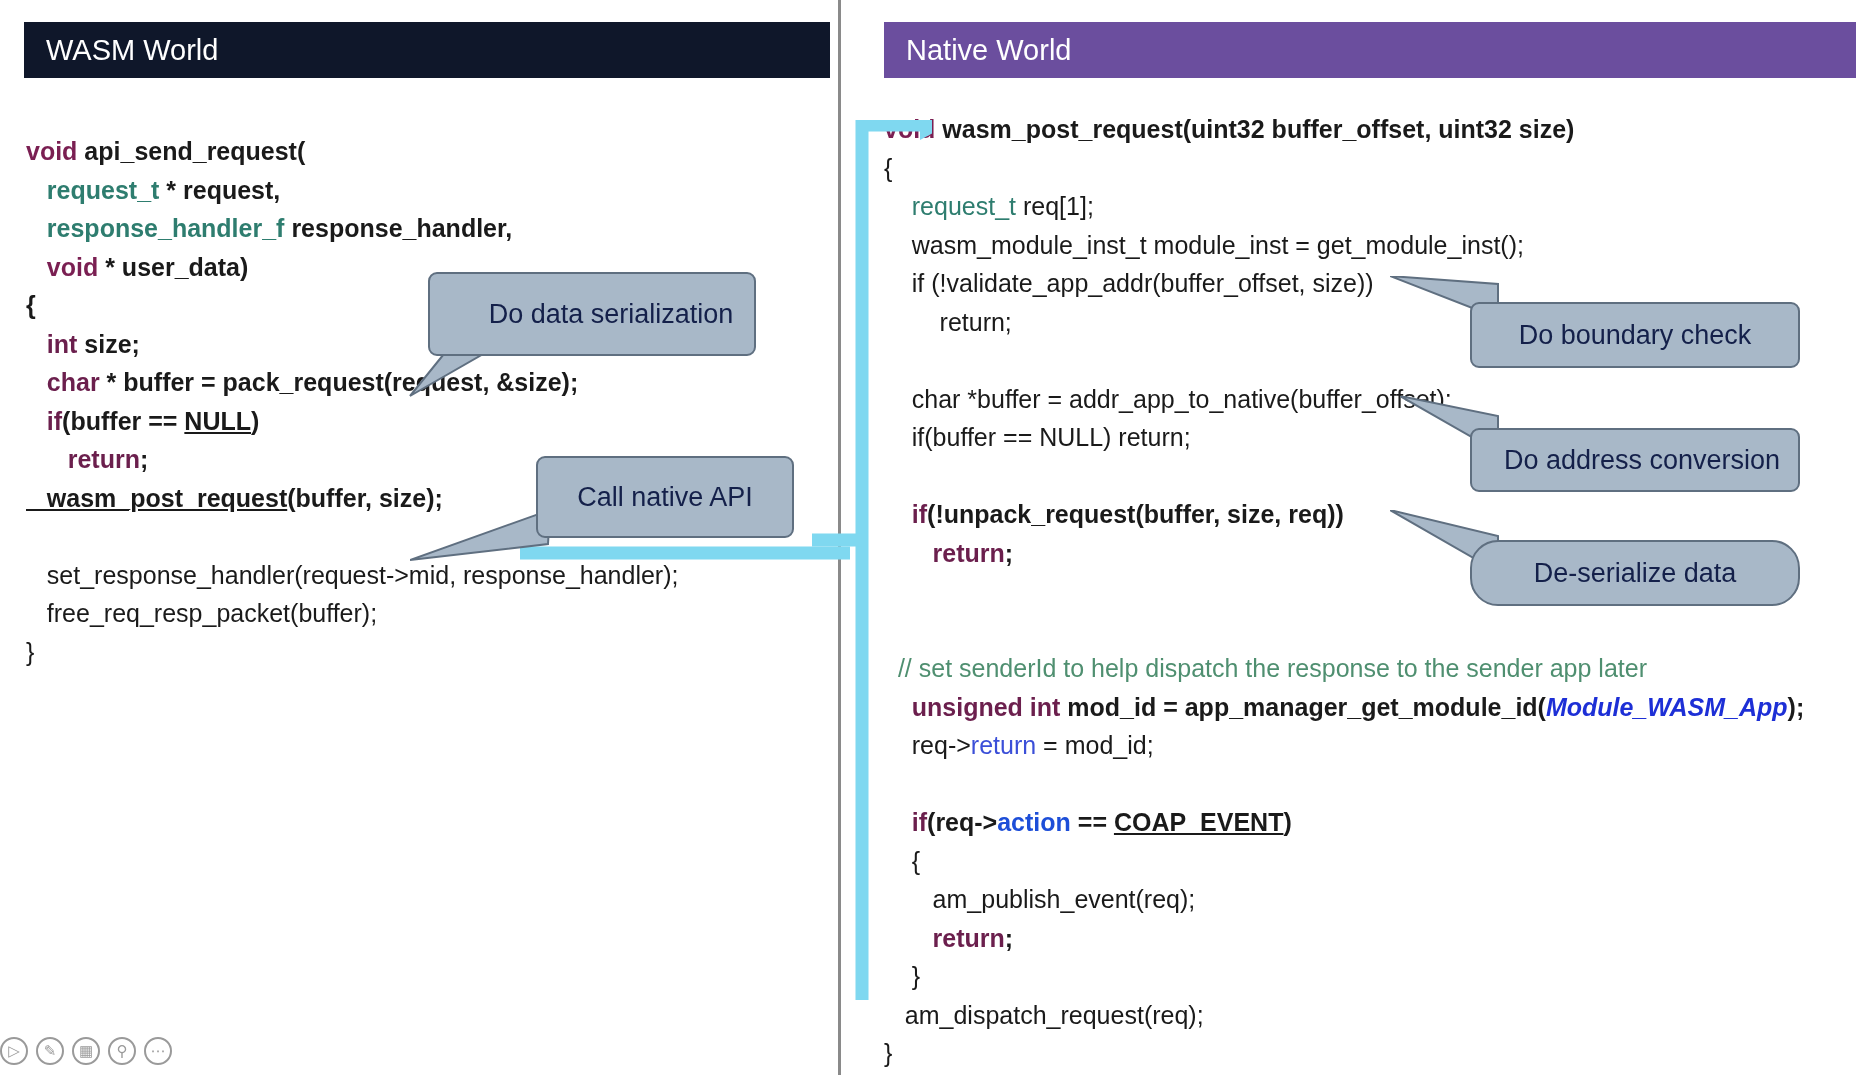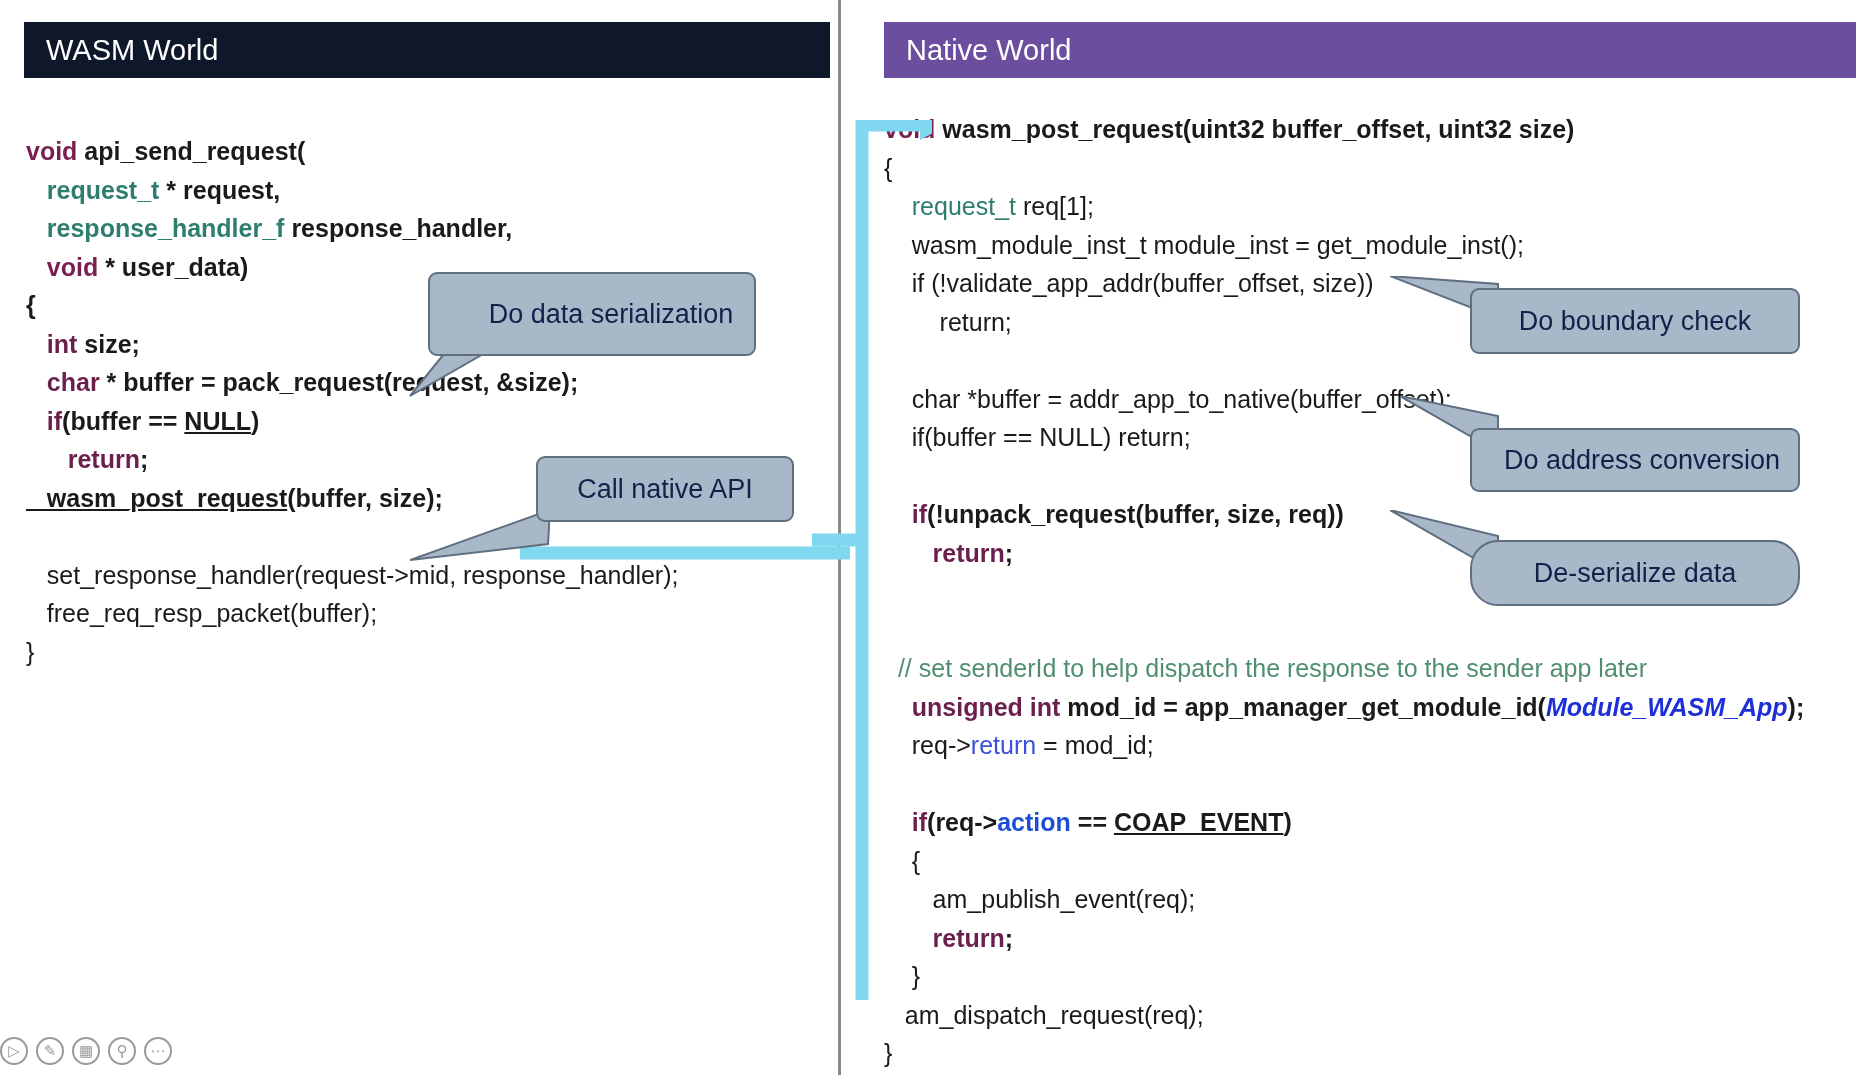--- a/index.html
+++ b/index.html
@@ -106,22 +106,22 @@
     line-height: 1.22;
     box-sizing: border-box;
     padding: 4px 10px;
   }
   .tail {
     position: absolute;
     pointer-events: none;
   }
 
   #callout-serialization { left: 428px; top: 272px; width: 328px; height: 84px; padding-left: 48px; }
-  #callout-callnative    { left: 536px; top: 456px; width: 258px; height: 66px; border-radius: 9px; }
-  #callout-boundary      { left: 1470px; top: 288px; width: 330px; height: 66px; }
+  #callout-callnative    { left: 536px; top: 456px; width: 258px; height: 82px; border-radius: 9px; }
+  #callout-boundary      { left: 1470px; top: 302px; width: 330px; height: 66px; }
   #callout-address       { left: 1470px; top: 428px; width: 330px; height: 64px; padding-left: 24px; }
   #callout-deserialize   { left: 1470px; top: 540px; width: 330px; height: 66px; border-radius: 28px; }
 
   
   #toolbar {
     position: absolute;
     left: 0px;
     bottom: 10px;
     display: flex;
     align-items: center;

